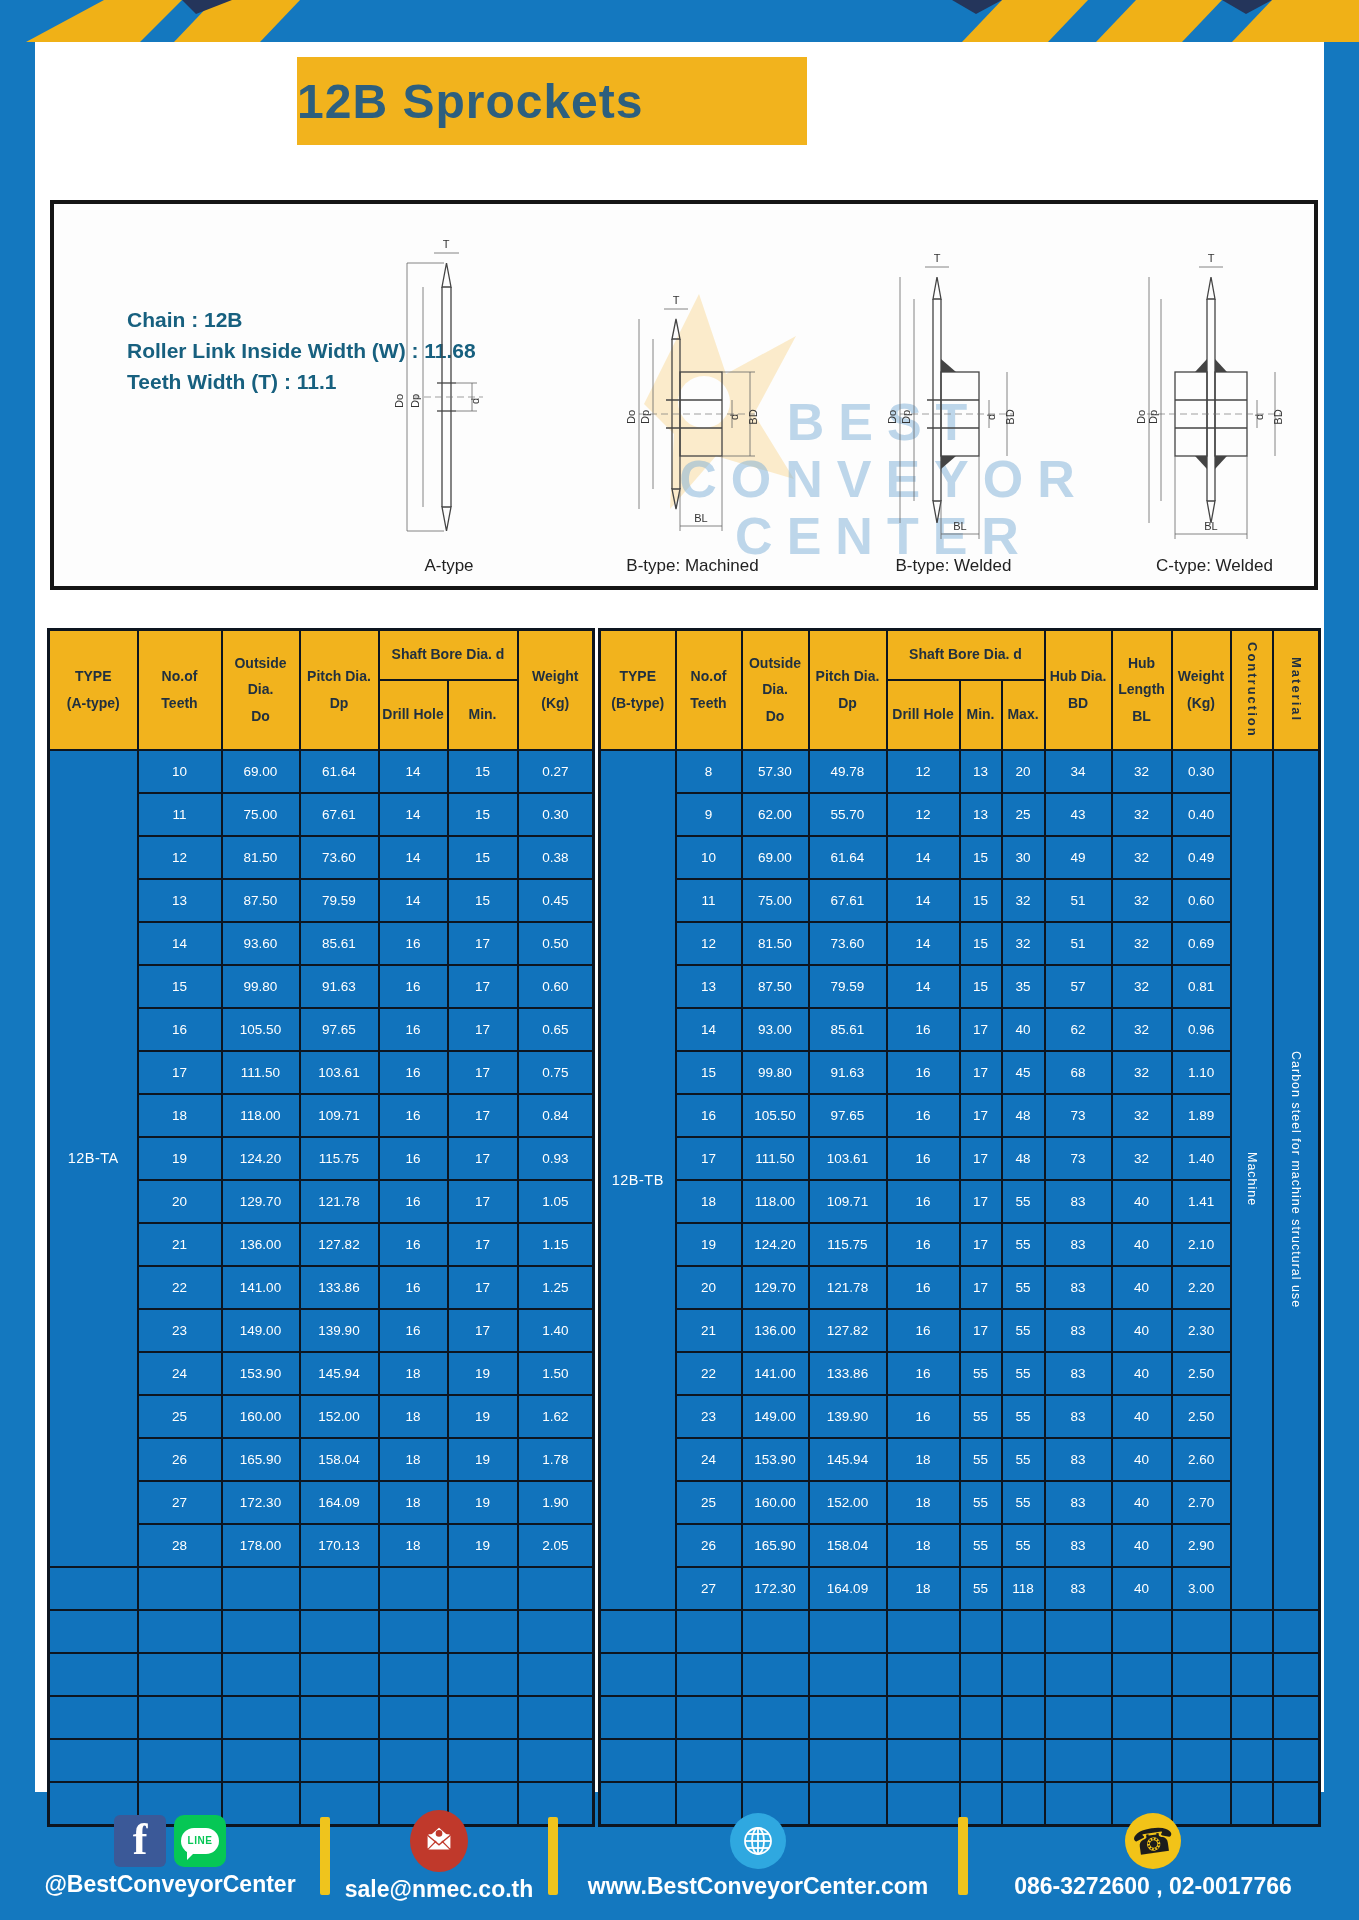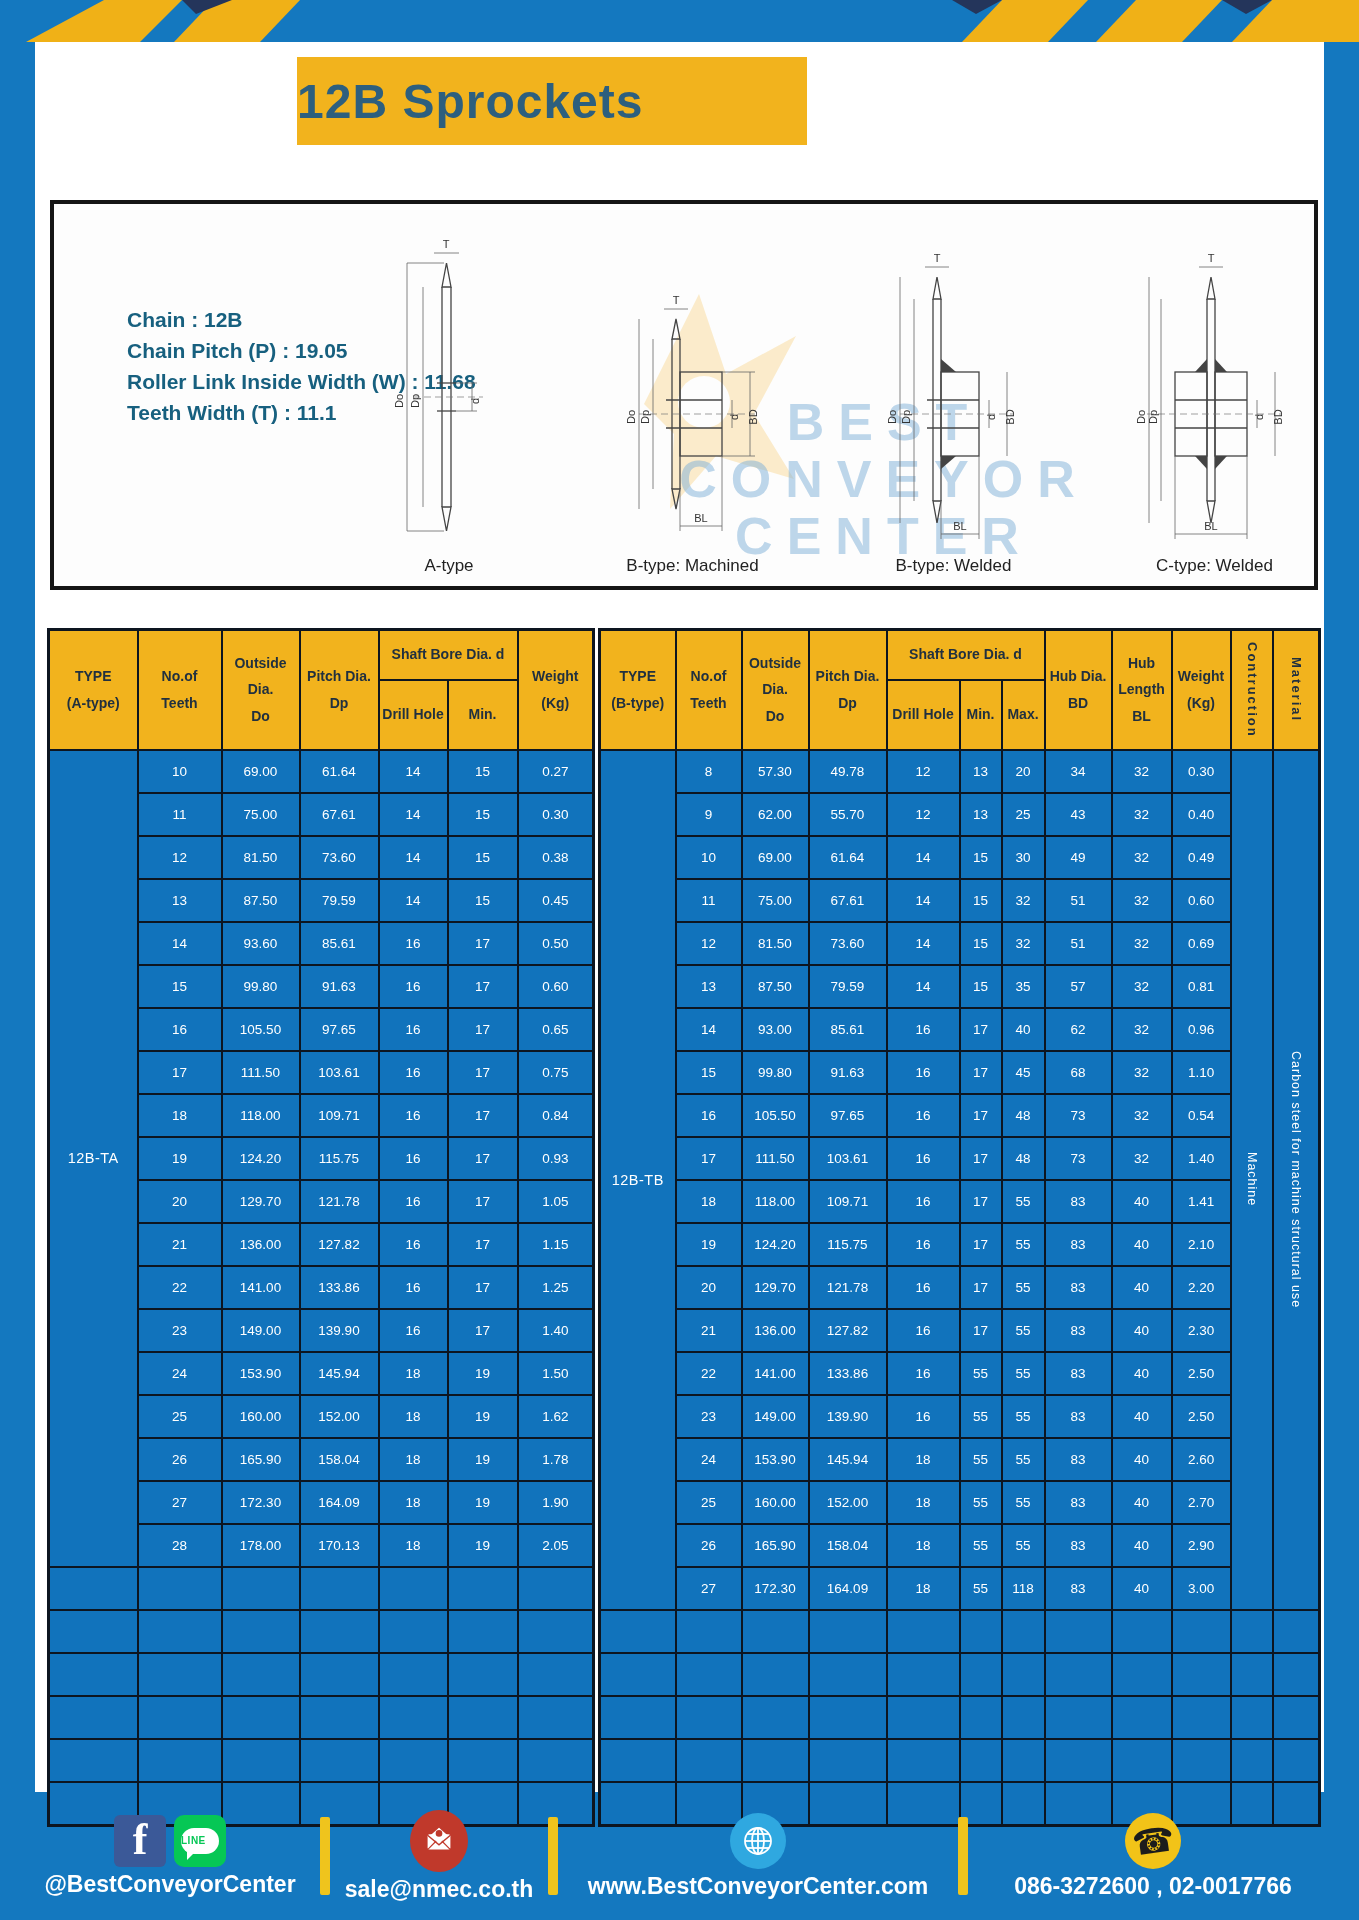--- a/index.html
+++ b/index.html
@@ -93,21 +93,21 @@
     width:52px;height:52px;background:#3b5998;border-radius:6px;
     color:#fff;font-weight:bold;font-size:44px;line-height:50px;text-align:center;
     font-family:"Liberation Serif",serif;
   }
   .line-icon{
     width:52px;height:52px;background:#06C755;border-radius:10px;
     display:flex;align-items:center;justify-content:center;
   }
   .line-bubble{
     width:38px;height:26px;background:#fff;border-radius:13px;position:relative;
-    display:flex;align-items:center;justify-content:flex-start;
+    display:flex;align-items:center;justify-content:center;
   }
   .line-bubble:after{
     content:"";position:absolute;left:6px;bottom:-6px;
     border:5px solid transparent;border-top-color:#fff;border-left-color:#fff;
   }
   .line-bubble span{color:#06C755;font-size:10px;font-weight:bold;letter-spacing:.5px;}
   .round-icon{width:56px;height:56px;border-radius:50%;display:flex;align-items:center;justify-content:center;}
   .mail-bg{background:#C0392B;width:58px;height:62px;}
   .globe-bg{background:#2FA8E0;}
   .phone-bg{background:#F2C318;}
@@ -137,21 +137,20 @@
   <svg class="wm-logo" width="200" height="240" viewBox="0 0 200 240">
     <path d="M40,130 L95,20 L122,100 L192,62 L150,140 L190,205 L112,182 L66,235 L70,160 Z" fill="rgba(245,195,90,.55)"></path>
     <circle cx="100" cy="128" r="26" fill="#fdfdfd"></circle>
   </svg>
   <div class="wm-text">BEST
 CONVEYOR
 CENTER</div>
 
   <div class="specs">
     <div>Chain : 12B</div>
-    <div>Chain Pitch (P) : 19.05</div>
     <div>Roller Link Inside Width (W) : 11.68</div>
     <div>Teeth Width (T) : 11.1</div>
   </div>
 
   <div class="figures">
 
     <div class="figure">
       <svg width="140" height="315" viewBox="0 0 140 315">
         <line class="draw" x1="63" y1="48" x2="63" y2="268"></line>
         <line class="draw" x1="72" y1="48" x2="72" y2="268"></line>
@@ -649,21 +648,21 @@
       </tr>
       <tr>
         <td>16</td>
         <td>105.50</td>
         <td>97.65</td>
         <td>16</td>
         <td>17</td>
         <td>48</td>
         <td>73</td>
         <td>32</td>
-        <td>0.54</td>
+        <td>1.89</td>
       </tr>
       <tr>
         <td>17</td>
         <td>111.50</td>
         <td>103.61</td>
         <td>16</td>
         <td>17</td>
         <td>48</td>
         <td>73</td>
         <td>32</td>

